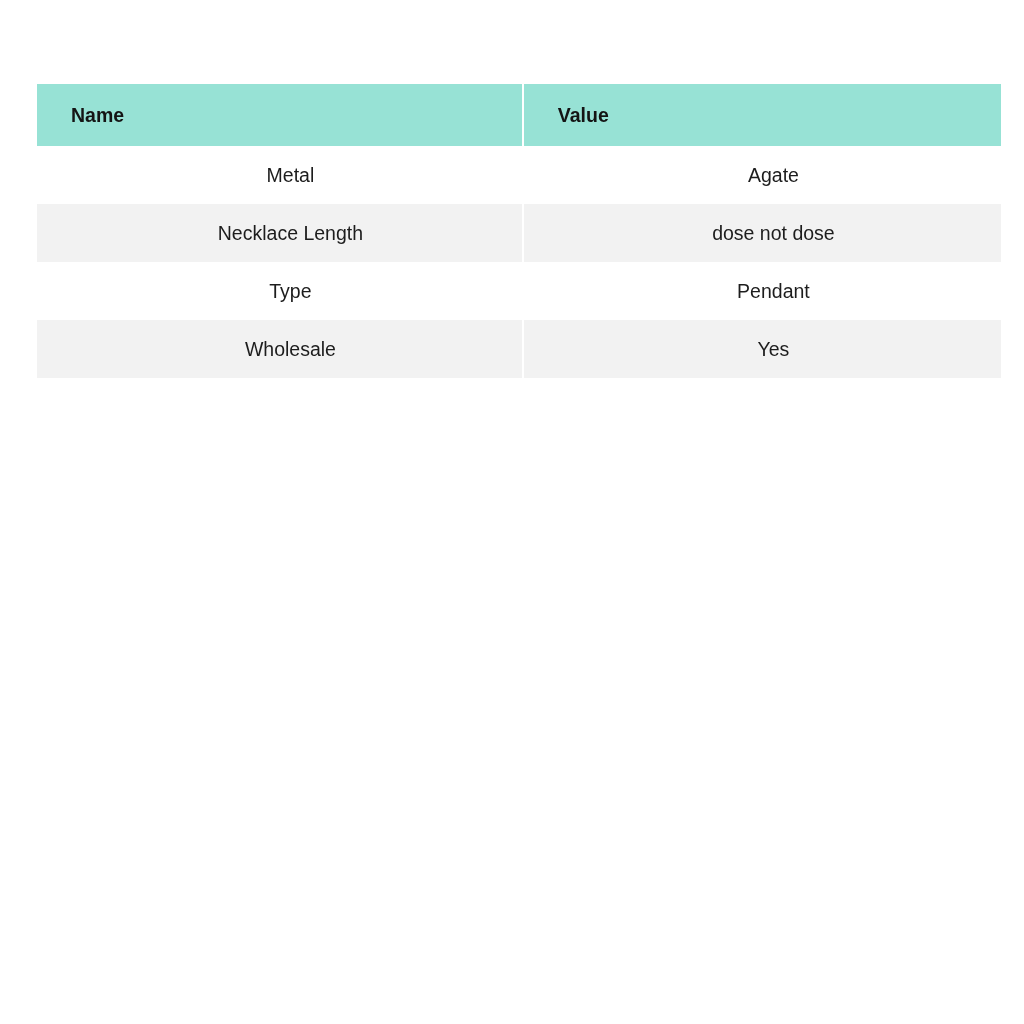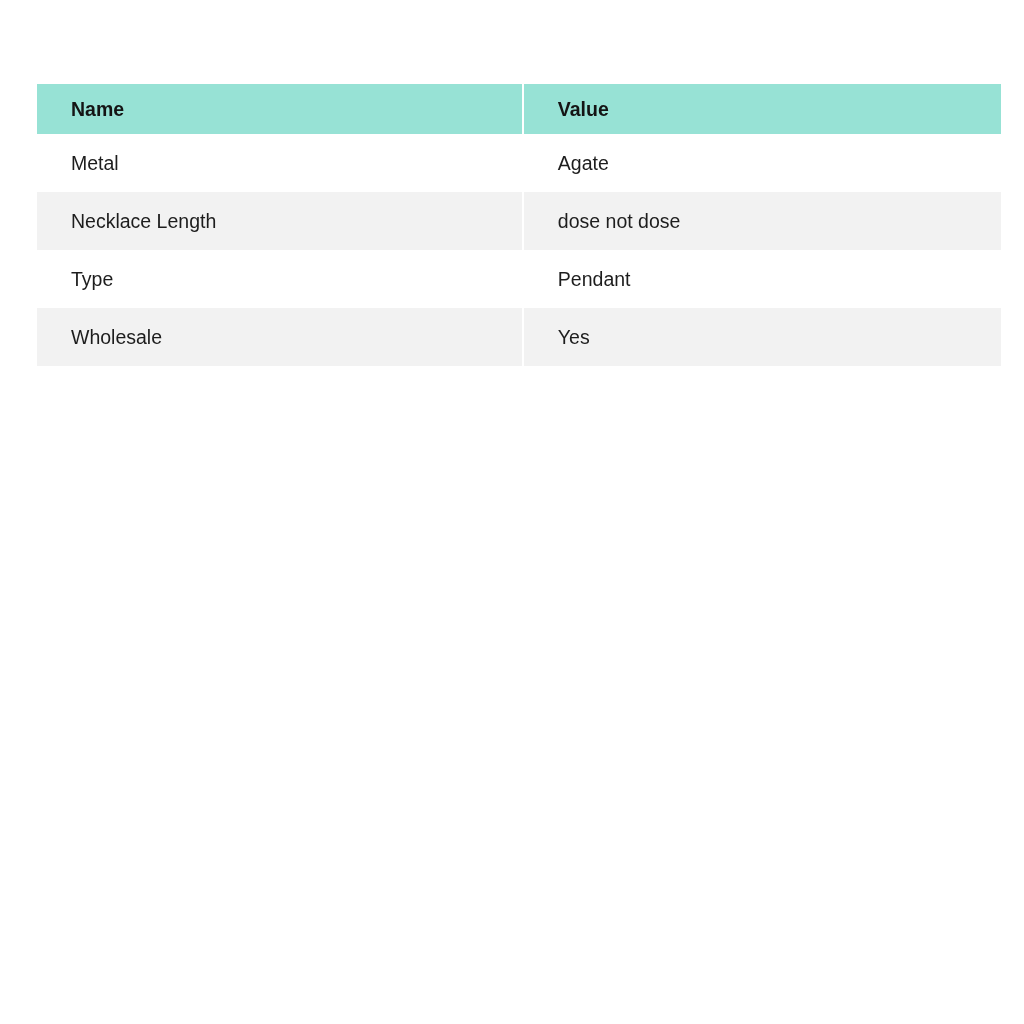--- a/index.html
+++ b/index.html
@@ -39,30 +39,31 @@
     white-space: nowrap;
   }
 
   table.spec-table th:first-child,
   table.spec-table td:first-child {
     border-right: 2px solid #ffffff;
     width: 50.4%;
   }
 
   table.spec-table th {
-    height: 50px;
+    height: 62px;
     background: var(--header-bg, #97e2d5);
     font-weight: 700;
     color: #141414;
   }
 
   table.spec-table td {
     height: 58px;
     background: var(--row-bg, #ffffff);
     font-weight: 400;
+    text-align: center;
   }
 
   table.spec-table tr.alt td {
     background: var(--row-alt-bg, #f2f2f2);
   }
 </style>
 </head>
 <body>
 
 <div class="page">

